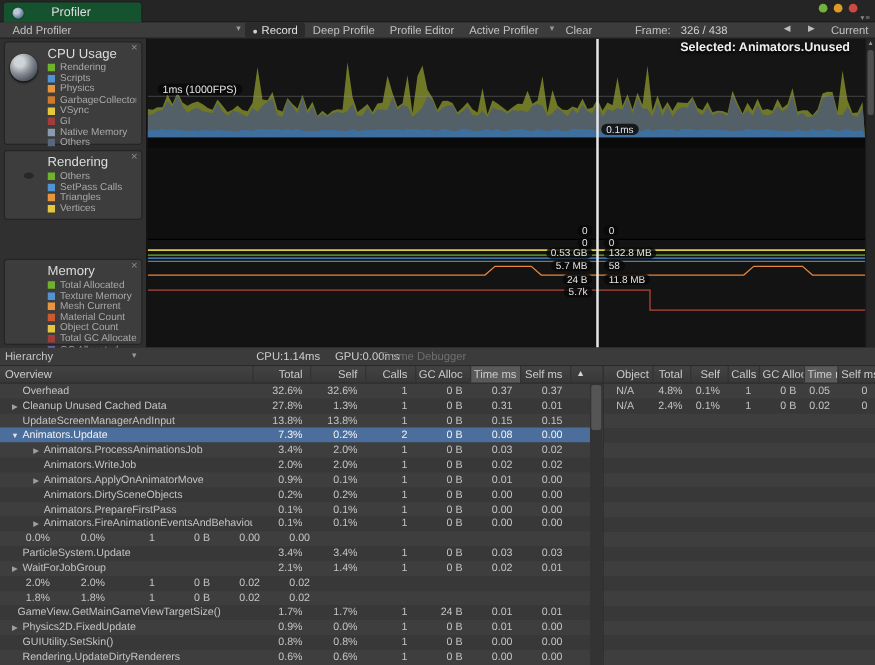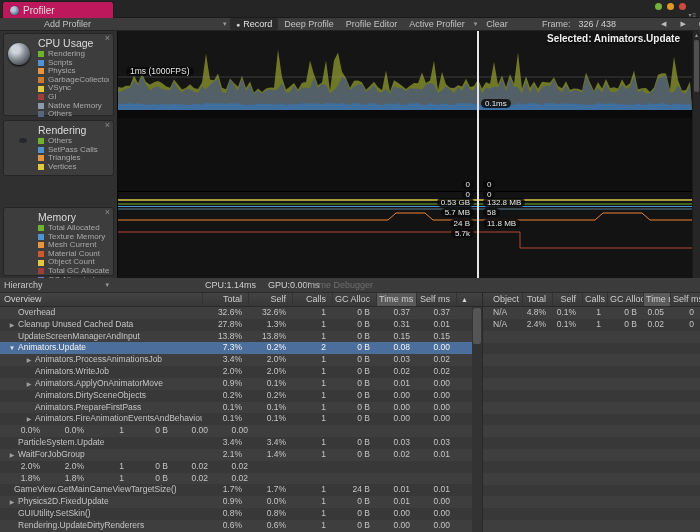--- a/index.html
+++ b/index.html
@@ -4,34 +4,34 @@
 <style>
   html,body{margin:0;padding:0;}
   body{
     width:700px;height:532px;overflow:hidden;position:relative;
     background:#393939;color:#c8c8c8;
     font-family:"Liberation Sans","DejaVu Sans",sans-serif;
     -webkit-font-smoothing:antialiased;
   }
   
   .tabbar{height:18px;background:#252525;position:relative;border-bottom:1px solid #1a1a1a;box-sizing:border-box;}
-  .tab{position:absolute;left:2px;top:1px;height:17px;width:112px;background:#be185d;
+  .tab{position:absolute;left:2px;top:1px;height:17px;width:112px;background:#14532d;
        border:1px solid #1f1f1f;border-bottom:none;border-radius:3px 3px 0 0;
-       display:flex;align-items:center;gap:4px;padding:0 7px;box-sizing:border-box;
+       display:flex;align-items:center;gap:22px;padding:0 7px;box-sizing:border-box;
        font-size:10px;color:#dedede;}
   .tab-icon{width:9px;height:9px;border-radius:50%;
        background:radial-gradient(circle at 35% 35%, #b9c7d6 0 25%, #6f87a3 60%, #45556b 100%);
        box-shadow:0 0 1px #000;flex:none;}
   .dots{position:absolute;right:14px;top:3px;display:flex;gap:5px;}
   .dot{width:7px;height:7px;border-radius:50%;}
   .mini-menu{position:absolute;right:3px;top:11px;font-size:6px;color:#8a8a8a;letter-spacing:1px;}
   
   .toolbar{height:13px;background:#3c3c3c;border-bottom:1px solid #232323;box-sizing:border-box;
            position:relative;font-size:9px;color:#c2c2c2;line-height:12px;}
-  .toolbar .cluster{position:absolute;top:0;display:flex;align-items:center;height:12px;margin-left:34px;}
+  .toolbar .cluster{position:absolute;top:0;display:flex;align-items:center;height:12px;}
   .tb-btn{padding:0 6px;height:12px;line-height:12px;cursor:default;white-space:nowrap;}
   .tb-btn.pressed{background:#2b2b2b;border-radius:2px;color:#e2e2e2;}
   .caret{font-size:7px;color:#9a9a9a;padding:0 3px;}
   .rec-dot{font-size:7px;color:#cfcfcf;margin-right:3px;}
   .frame-val{color:#cfcfcf;padding:0 8px;min-width:54px;}
   .nav-arrow{font-size:7px;color:#bdbdbd;padding:0 7px;}
   
   .charts{height:247px;display:flex;background:#101010;position:relative;}
   .side{width:118px;flex:none;background:#303030;position:relative;border-right:1px solid #0a0a0a;box-sizing:border-box;}
   .panel{position:absolute;left:3px;right:3px;background:#3d3d3d;border:1px solid #252525;border-radius:3px;
@@ -266,21 +266,21 @@
         <line x1="0" y1="8" x2="574" y2="8" stroke="#d8c94a" stroke-width="1.4"></line>
         <line x1="0" y1="12" x2="574" y2="12" stroke="#6eb22e"></line>
         <line x1="0" y1="14.5" x2="574" y2="14.5" stroke="#4f93d2"></line>
         <line x1="0" y1="17" x2="574" y2="17" stroke="#5b7d8f"></line>
         <path d="M0,28 H270 L278,21 H307 L315,28 H477 L485,21 H524 L532,28 H574" fill="none" stroke="#e8853d"></path>
         <path d="M0,40 H402 V56 H574" fill="none" stroke="#b04a3a"></path>
       </svg>
     </div>
 
     <div class="sel-line" style="left:359px;"></div>
-    <div class="sel-label">Selected: Animators.Update</div>
+    <div class="sel-label">Selected: Animators.Unused</div>
     <div class="grid-label pill">1ms (1000FPS)</div>
     <div class="marker-label pill" style="left:363px;top:68px;">0.1ms</div>
 
     <div class="valcol left" style="right:218px;top:149px;">
         <span class="pill">0</span>
         <span class="pill">0</span>
       </div>
     <div class="valcol right" style="left:365px;top:149px;">
         <span class="pill">0</span>
         <span class="pill">0</span>

